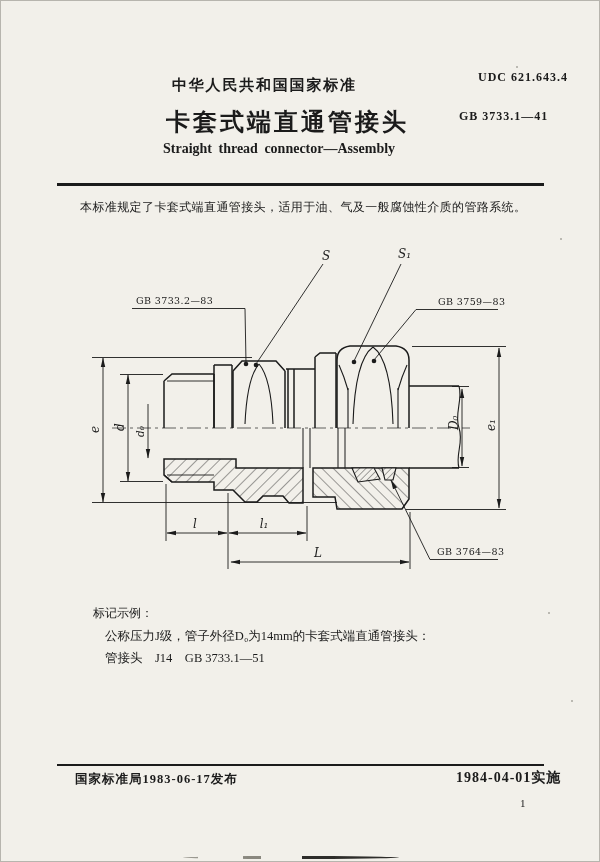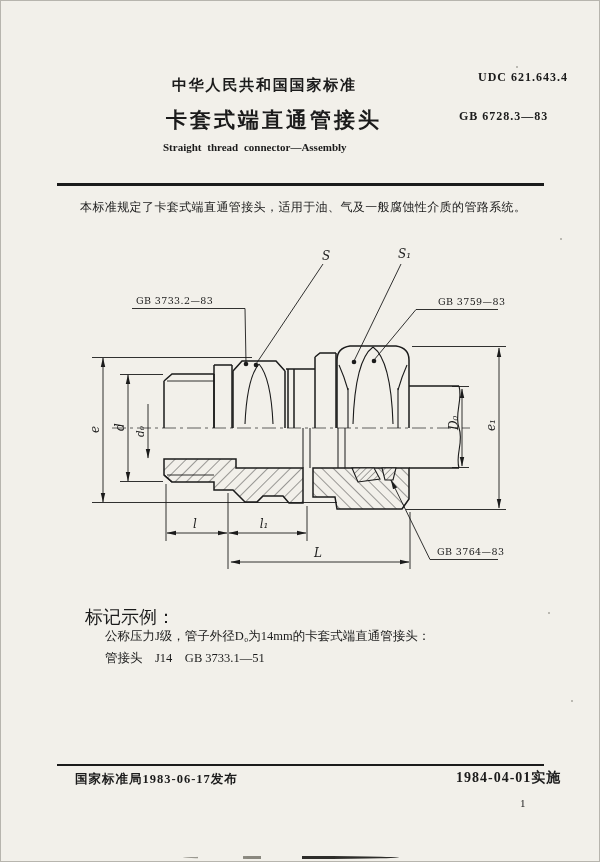--- a/index.html
+++ b/index.html
@@ -2,28 +2,28 @@
 <html><head>
 <meta charset="utf-8">
 <style>
   html,body{margin:0;padding:0;}
   body{width:600px;height:862px;position:relative;overflow:hidden;
        background:#f2f0ea;font-family:"Liberation Serif",serif;color:#1b1b1b;}
   .page-frame{position:absolute;inset:0;border:1px solid #b7b5ae;pointer-events:none;}
   .abs{position:absolute;white-space:nowrap;}
   .hdr-std{left:172px;top:76px;font-size:15px;letter-spacing:1.8px;font-weight:bold;}
   .hdr-udc{left:434px;top:70px;font-size:12px;font-weight:bold;letter-spacing:1px;margin-left:44px;}
-  .hdr-title{left:166px;top:106px;font-size:21px;letter-spacing:3px;font-weight:bold;}
+  .hdr-title{left:166px;top:106px;font-size:24px;letter-spacing:3px;font-weight:bold;}
   .hdr-no{left:459px;top:109px;font-size:12px;font-weight:bold;letter-spacing:1px;}
-  .hdr-en{left:163px;top:141px;font-size:11px;font-weight:bold;word-spacing:3px;}
+  .hdr-en{left:163px;top:141px;font-size:14px;font-weight:bold;word-spacing:3px;}
   .rule{position:absolute;background:#1b1b1b;}
   .rule-top{left:57px;top:183px;width:487px;height:2.5px;}
   .rule-bottom{left:57px;top:764px;width:487px;height:2px;}
   .scope{left:80px;top:199px;font-size:12px;letter-spacing:0.4px;}
-  .mark-head{left:85px;top:605px;font-size:18px;}
+  .mark-head{left:93px;top:605px;font-size:12px;}
   .mark-l1{left:105px;top:628px;font-size:12.5px;text-align:center;}
   .mark-l2{left:105px;top:650px;font-size:12.5px;}
   .ft-issued{left:62px;top:771px;font-size:12.5px;font-weight:bold;letter-spacing:1px;margin-left:13px;}
   .ft-impl{left:456px;top:769px;font-size:14px;font-weight:bold;letter-spacing:1px;}
   .ft-page{left:520px;top:797px;font-size:11px;}
   svg{position:absolute;left:0;top:0;}
   svg text{font-family:"DejaVu Serif",serif;fill:#1b1b1b;}
   .dimlbl{font-style:italic;font-size:12px;}
   .stdlbl{font-size:9.5px;letter-spacing:0.4px;}
   .speck{position:absolute;width:2px;height:2px;background:#a9a79f;border-radius:50%;}
@@ -31,21 +31,21 @@
      background:linear-gradient(90deg,#9a9890 0 7%,transparent 7% 28%,#8a887f 28% 36%,transparent 36% 55%,#2e2d2a 55% 100%);}
 </style>
 </head>
 <body>
 
 <div class="page-frame"></div>
 
 <div class="abs hdr-std">中华人民共和国国家标准</div>
 <div class="abs hdr-udc">UDC  621.643.4</div>
 <div class="abs hdr-title">卡套式端直通管接头</div>
-<div class="abs hdr-no">GB  6728.3—83</div>
+<div class="abs hdr-no">GB  3733.1—41</div>
 <div class="abs hdr-en">Straight thread connector—Assembly</div>
 <div class="rule rule-top"></div>
 
 <div class="abs scope">本标准规定了卡套式端直通管接头，适用于油、气及一般腐蚀性介质的管路系统。</div>
 
 <svg width="600" height="862" viewBox="0 0 600 862">
   <defs>
     <marker id="ar" viewBox="0 0 10 6" refX="9.4" refY="3" markerWidth="11" markerHeight="6.6" orient="auto-start-reverse">
       <path d="M0,0.7 L10,3 L0,5.3 z" fill="#1b1b1b"></path>
     </marker>

